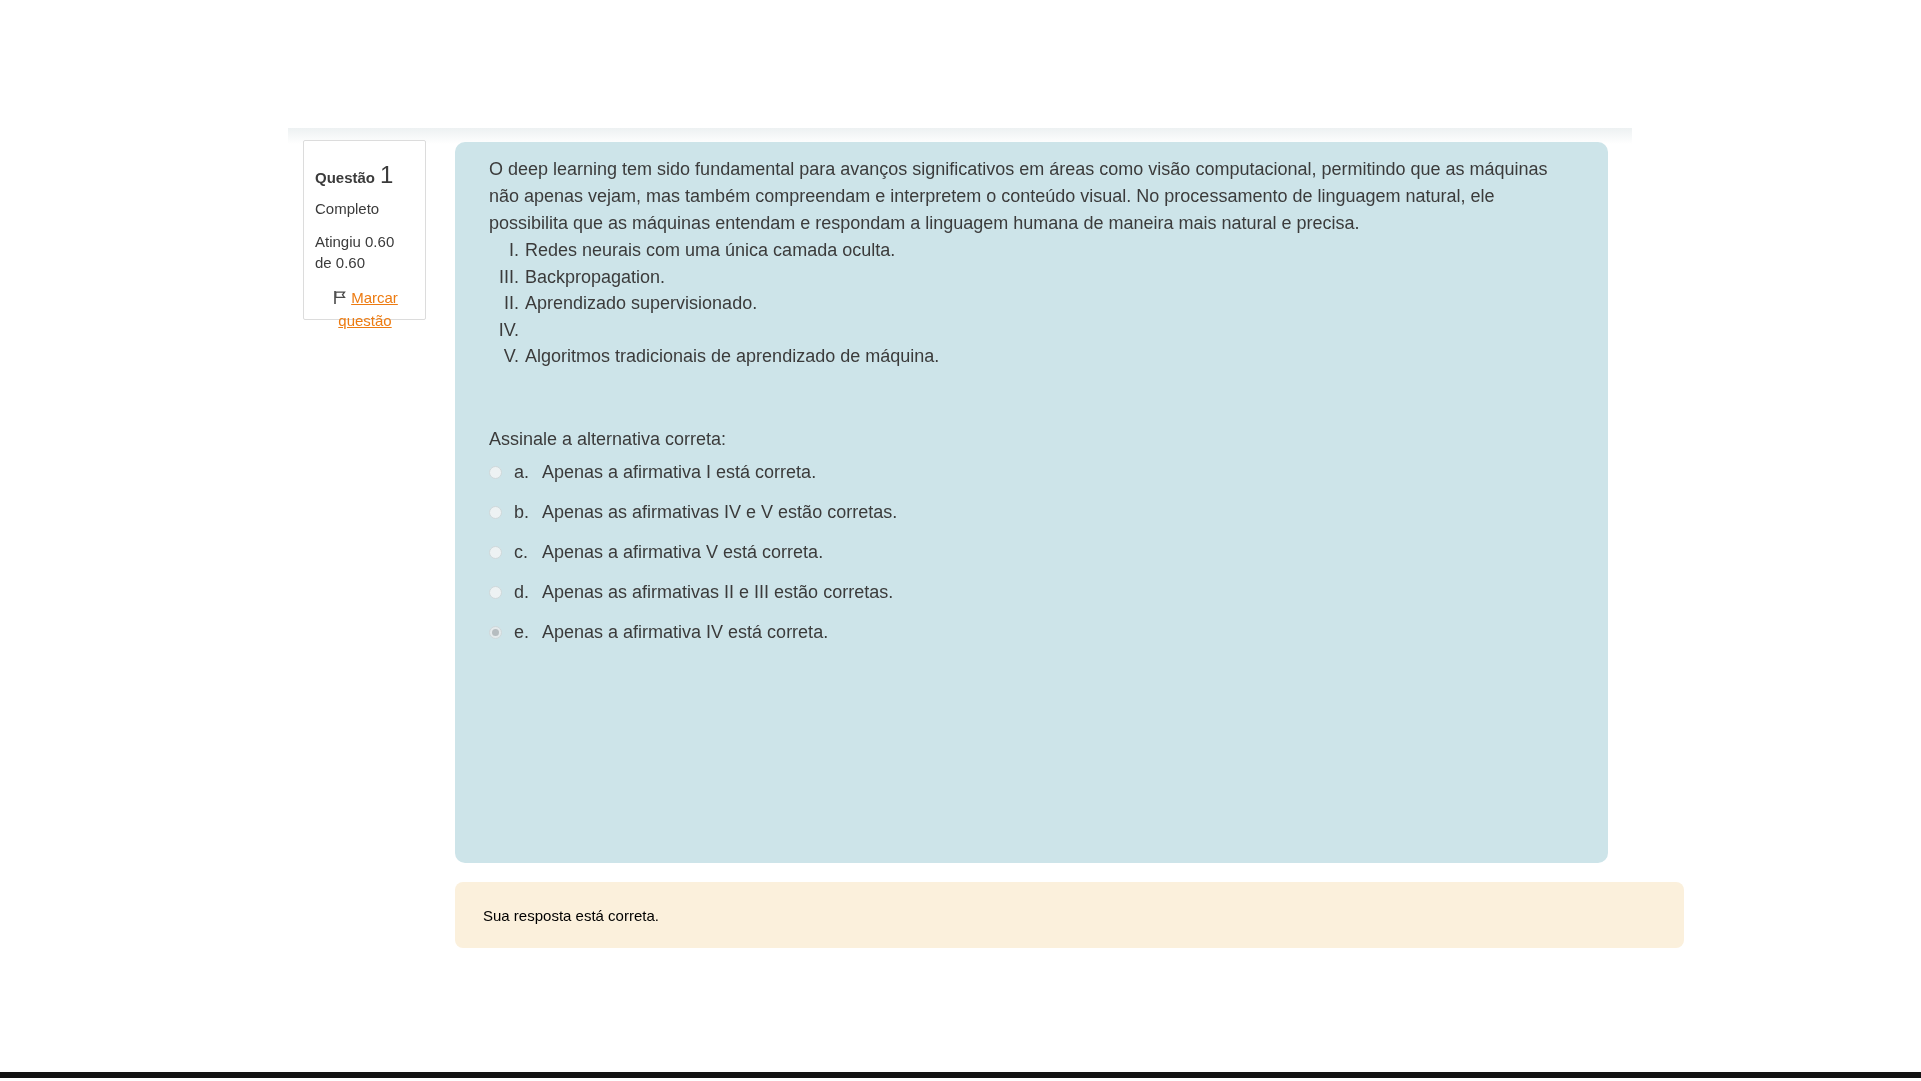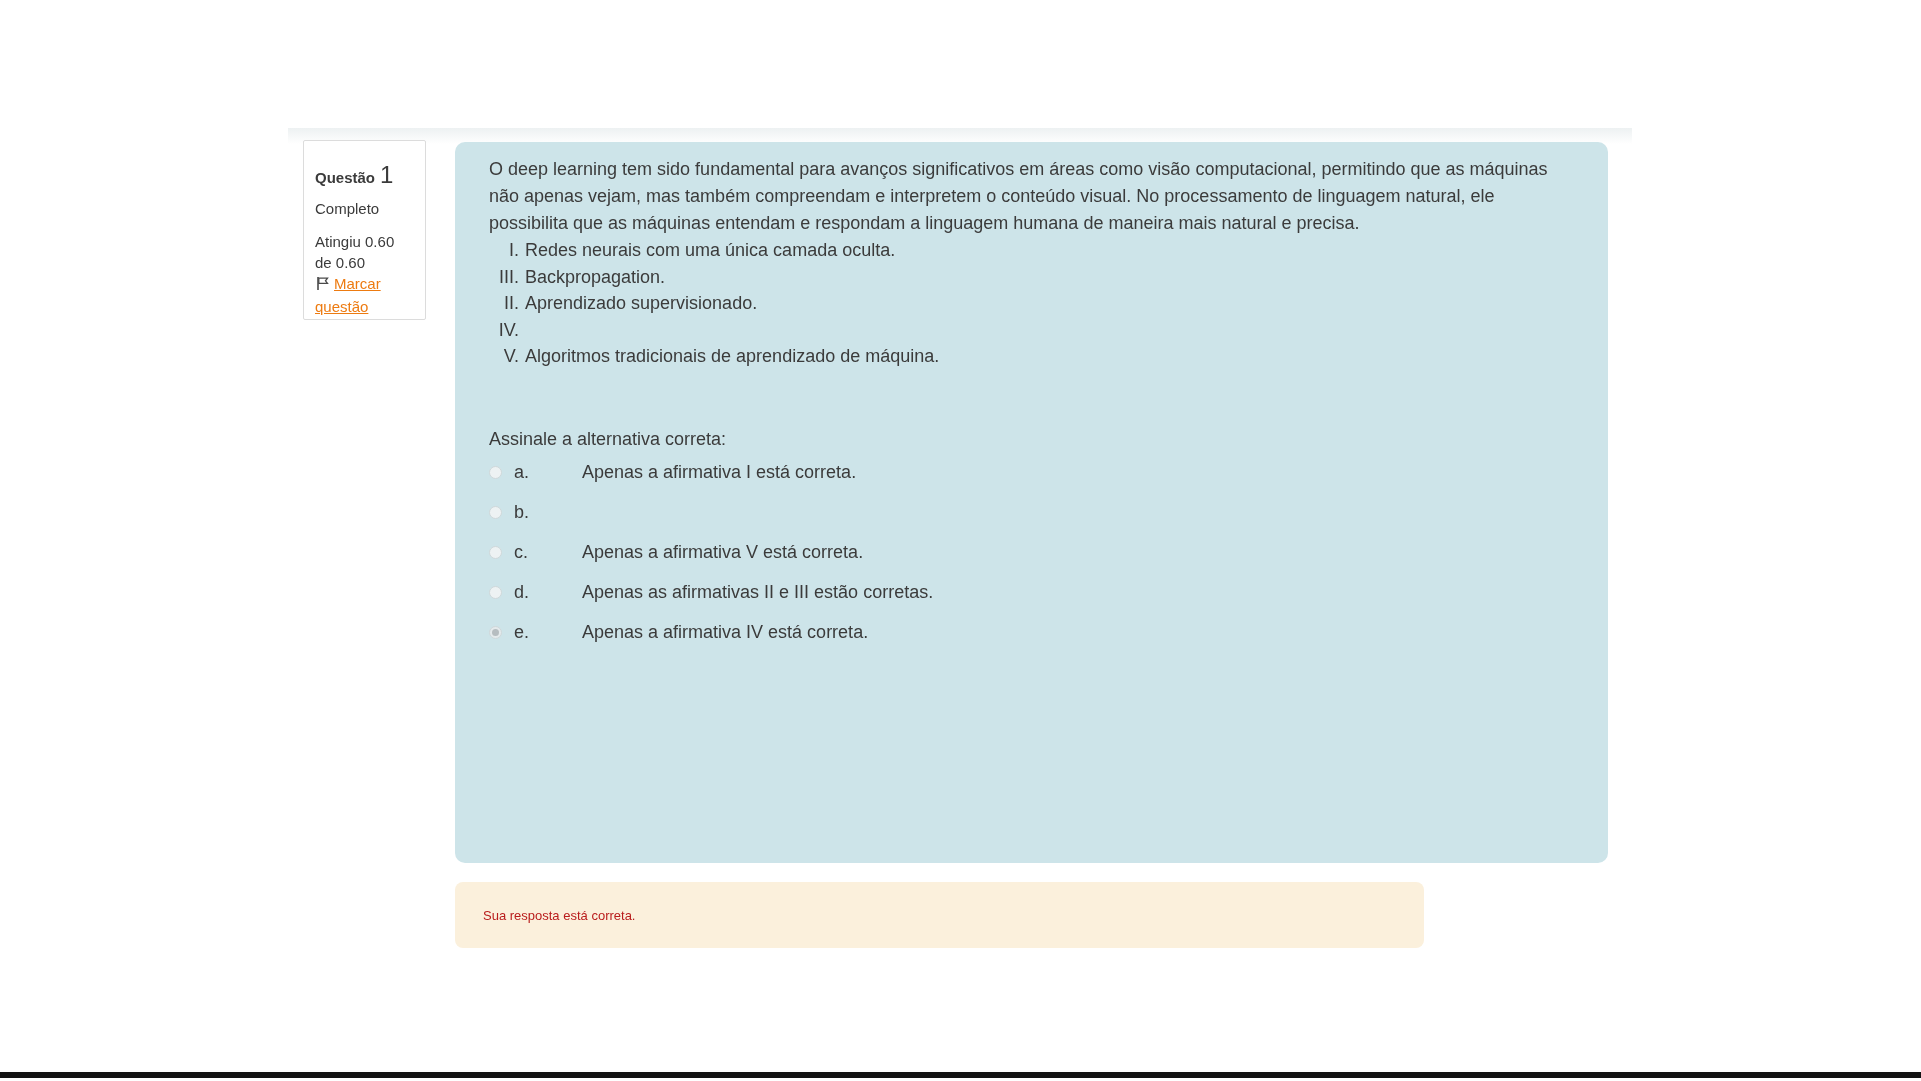--- a/index.html
+++ b/index.html
@@ -23,22 +23,22 @@
     background:#ffffff;border:1px solid #dcdcdc;border-radius:2px;
     box-sizing:border-box;padding:14px 11px;
     color:#3b3b3b;font-size:15px;line-height:1.4;
   }
   .qinfo-title{display:flex;align-items:baseline;gap:5px;margin-top:8px;}
   .qinfo-label{font-weight:bold;font-size:15px;}
   .qinfo-number{font-size:24px;font-weight:400;line-height:1;}
   .qinfo-status{margin-top:10px;}
   .qinfo-grade{margin-top:12px;width:100px;}
   .flag-link{
-    display:block;width:100px;
-    color:#ed7b11;text-decoration:underline;cursor:pointer;
+    display:block;margin-top:14px;width:100px;
+    color:#ed7b11;text-decoration:underline;cursor:pointer;text-align:center;
   }
   .flag-icon{display:inline-block;vertical-align:-2px;margin-right:4px;}
 
   
   .qbox{
     position:absolute;left:455px;top:142px;width:1153px;height:721px;
     box-sizing:border-box;background:#cde4e9;border-radius:10px;
     padding:14px 34px;color:#3b3b3b;font-size:18px;line-height:27px;
   }
   .qbox p{margin:0;}
@@ -53,28 +53,28 @@
   .radio{
     width:13px;height:13px;border-radius:50%;flex:0 0 auto;
     background:#edf2f3;border:1px solid #cfd8da;box-sizing:border-box;
     display:flex;align-items:center;justify-content:center;cursor:pointer;
   }
   .radio.checked{background:#e4eaec;}
   .radio.checked::after{
     content:"";width:7px;height:7px;border-radius:50%;background:#b6bdc0;
   }
   .option-letter{margin-left:12px;width:28px;flex:0 0 auto;}
-  .option-text{cursor:pointer;margin-left:40px;}
+  .option-text{cursor:pointer;}
 
   
   .feedback{
-    position:absolute;left:455px;top:882px;width:969px;height:66px;
+    position:absolute;left:455px;top:882px;width:1229px;height:66px;
     box-sizing:border-box;background:#fbf0dc;border-radius:8px;
     display:flex;align-items:center;padding:0 28px;
-    color:#b91c1c;font-size:13px;
+    color:#000000;font-size:15px;
   }
   .feedback p{margin:0;}
 
   
   .footer-bar{
     position:absolute;left:0;top:1072px;width:1921px;height:6px;
     background:#131313;
   }
 </style>
 </head>
@@ -130,20 +130,21 @@
 
     <div class="options">
       <div class="option-row">
         <span class="radio"></span>
         <span class="option-letter">a.</span>
         <span class="option-text">Apenas a afirmativa I está correta.</span>
       </div>
       <div class="option-row">
         <span class="radio"></span>
         <span class="option-letter">b.</span>
+        <span class="option-text">Apenas as afirmativas IV e V estão corretas.</span>
       </div>
       <div class="option-row">
         <span class="radio"></span>
         <span class="option-letter">c.</span>
         <span class="option-text">Apenas a afirmativa V está correta.</span>
       </div>
       <div class="option-row">
         <span class="radio"></span>
         <span class="option-letter">d.</span>
         <span class="option-text">Apenas as afirmativas II e III estão corretas.</span>

